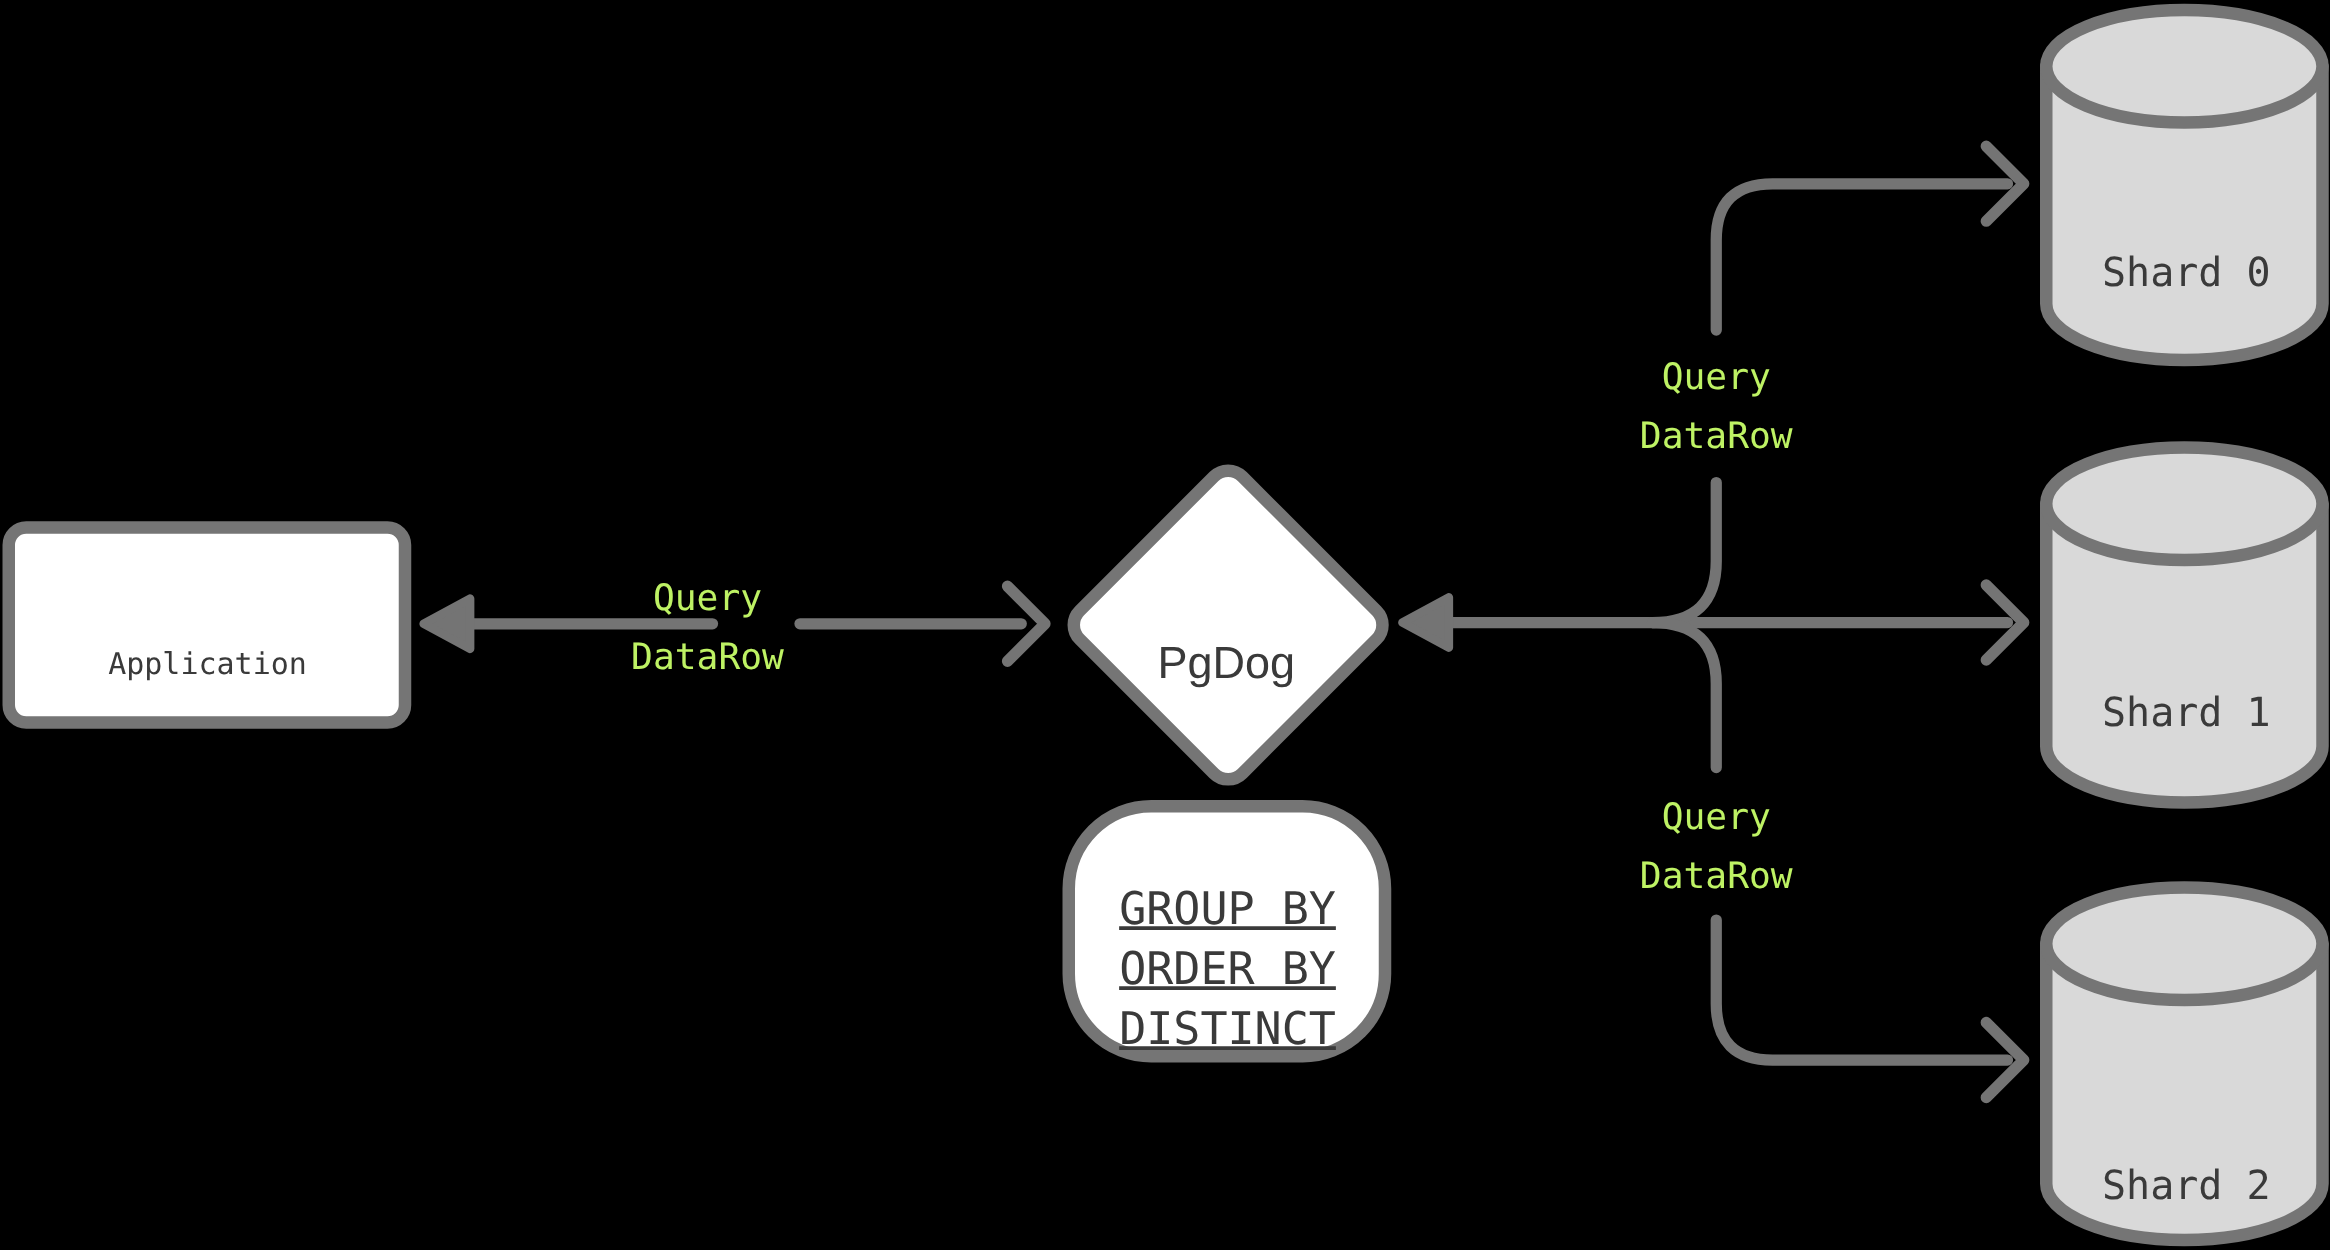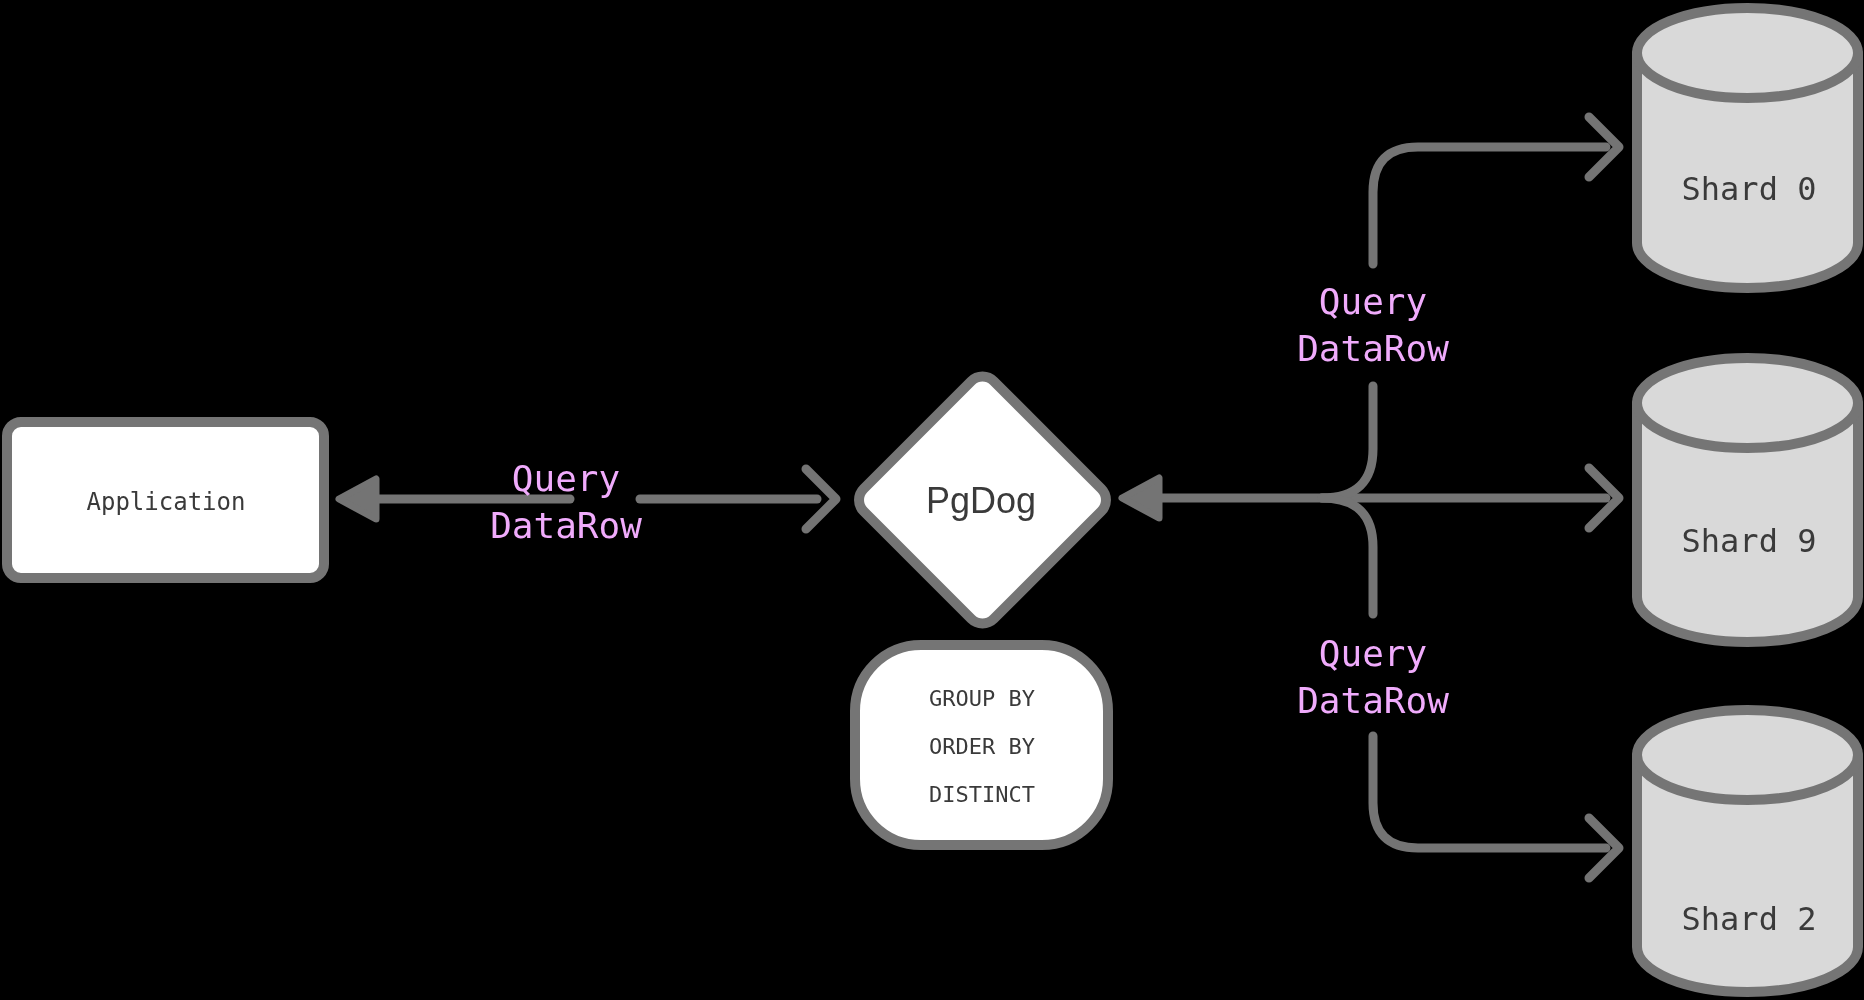--- a/index.html
+++ b/index.html
@@ -5,26 +5,26 @@
   html,body{margin:0;padding:0;background:#000;}
   .stage{
     position:relative;width:1864px;height:1000px;background:#000000;
     overflow:hidden;font-family:"DejaVu Sans Mono","Liberation Mono",monospace;
   }
   .stage svg{position:absolute;left:0;top:0;}
   .label{
     position:absolute;transform:translate(-50%,-50%);
     text-align:center;white-space:nowrap;
   }
-  .node-text{color:#3a3a3a;}
+  .node-text{color:#3a3a3a;margin-top:29px;}
   .app-text{font-size:24px;}
   .pgdog-text{font-family:"Liberation Sans","DejaVu Sans",sans-serif;font-size:36px;}
   .shard-text{font-size:32px;}
-  .pp-text{font-size:22px;line-height:48px;}
-  .edge-label{color:#f0abfc;font-size:36px;line-height:47px;}
+  .pp-text{font-size:36px;line-height:48px;text-decoration:underline;}
+  .edge-label{color:#bef264;font-size:29px;line-height:47px;}
 </style>
 </head>
 <body>
 
 <div class="stage">
 
   <svg width="1864" height="1000" viewBox="0 0 1864 1000">
 
     <g stroke="#747474" stroke-width="9" fill="none" stroke-linecap="round" stroke-linejoin="round">
 
@@ -77,21 +77,21 @@
   <div class="label node-text pgdog-text" style="left:981px;top:501px;">PgDog</div>
 
   <div class="label node-text pp-text" style="left:982px;top:747px;">
     <div>GROUP BY</div>
     <div>ORDER BY</div>
     <div>DISTINCT</div>
   </div>
 
   <div class="label node-text shard-text" style="left:1749px;top:189px;">Shard 0</div>
 
-  <div class="label node-text shard-text" style="left:1749px;top:541px;">Shard 9</div>
+  <div class="label node-text shard-text" style="left:1749px;top:541px;">Shard 1</div>
 
   <div class="label node-text shard-text" style="left:1749px;top:919px;">Shard 2</div>
 
   <div class="label edge-label" style="left:566px;top:502px;">
     <div>Query</div>
     <div>DataRow</div>
   </div>
 
   <div class="label edge-label" style="left:1373px;top:325px;">
     <div>Query</div>

